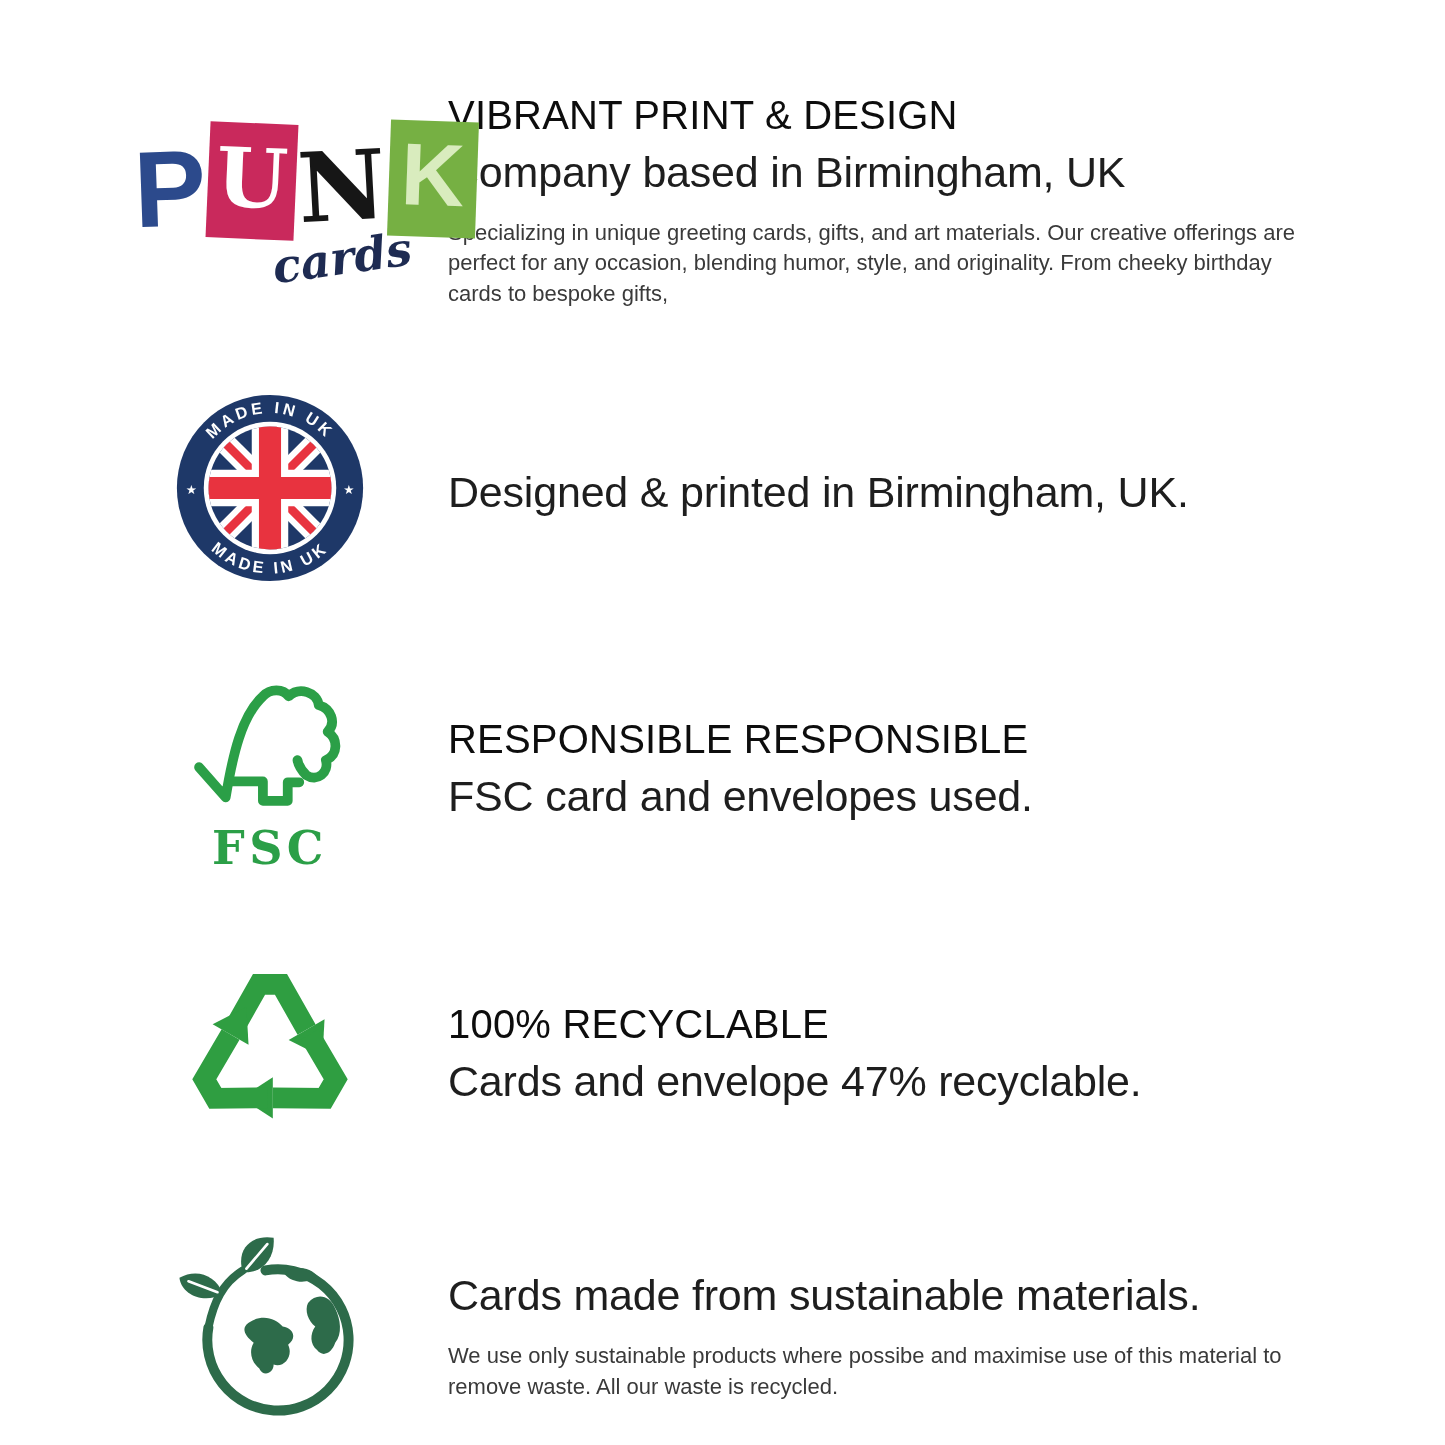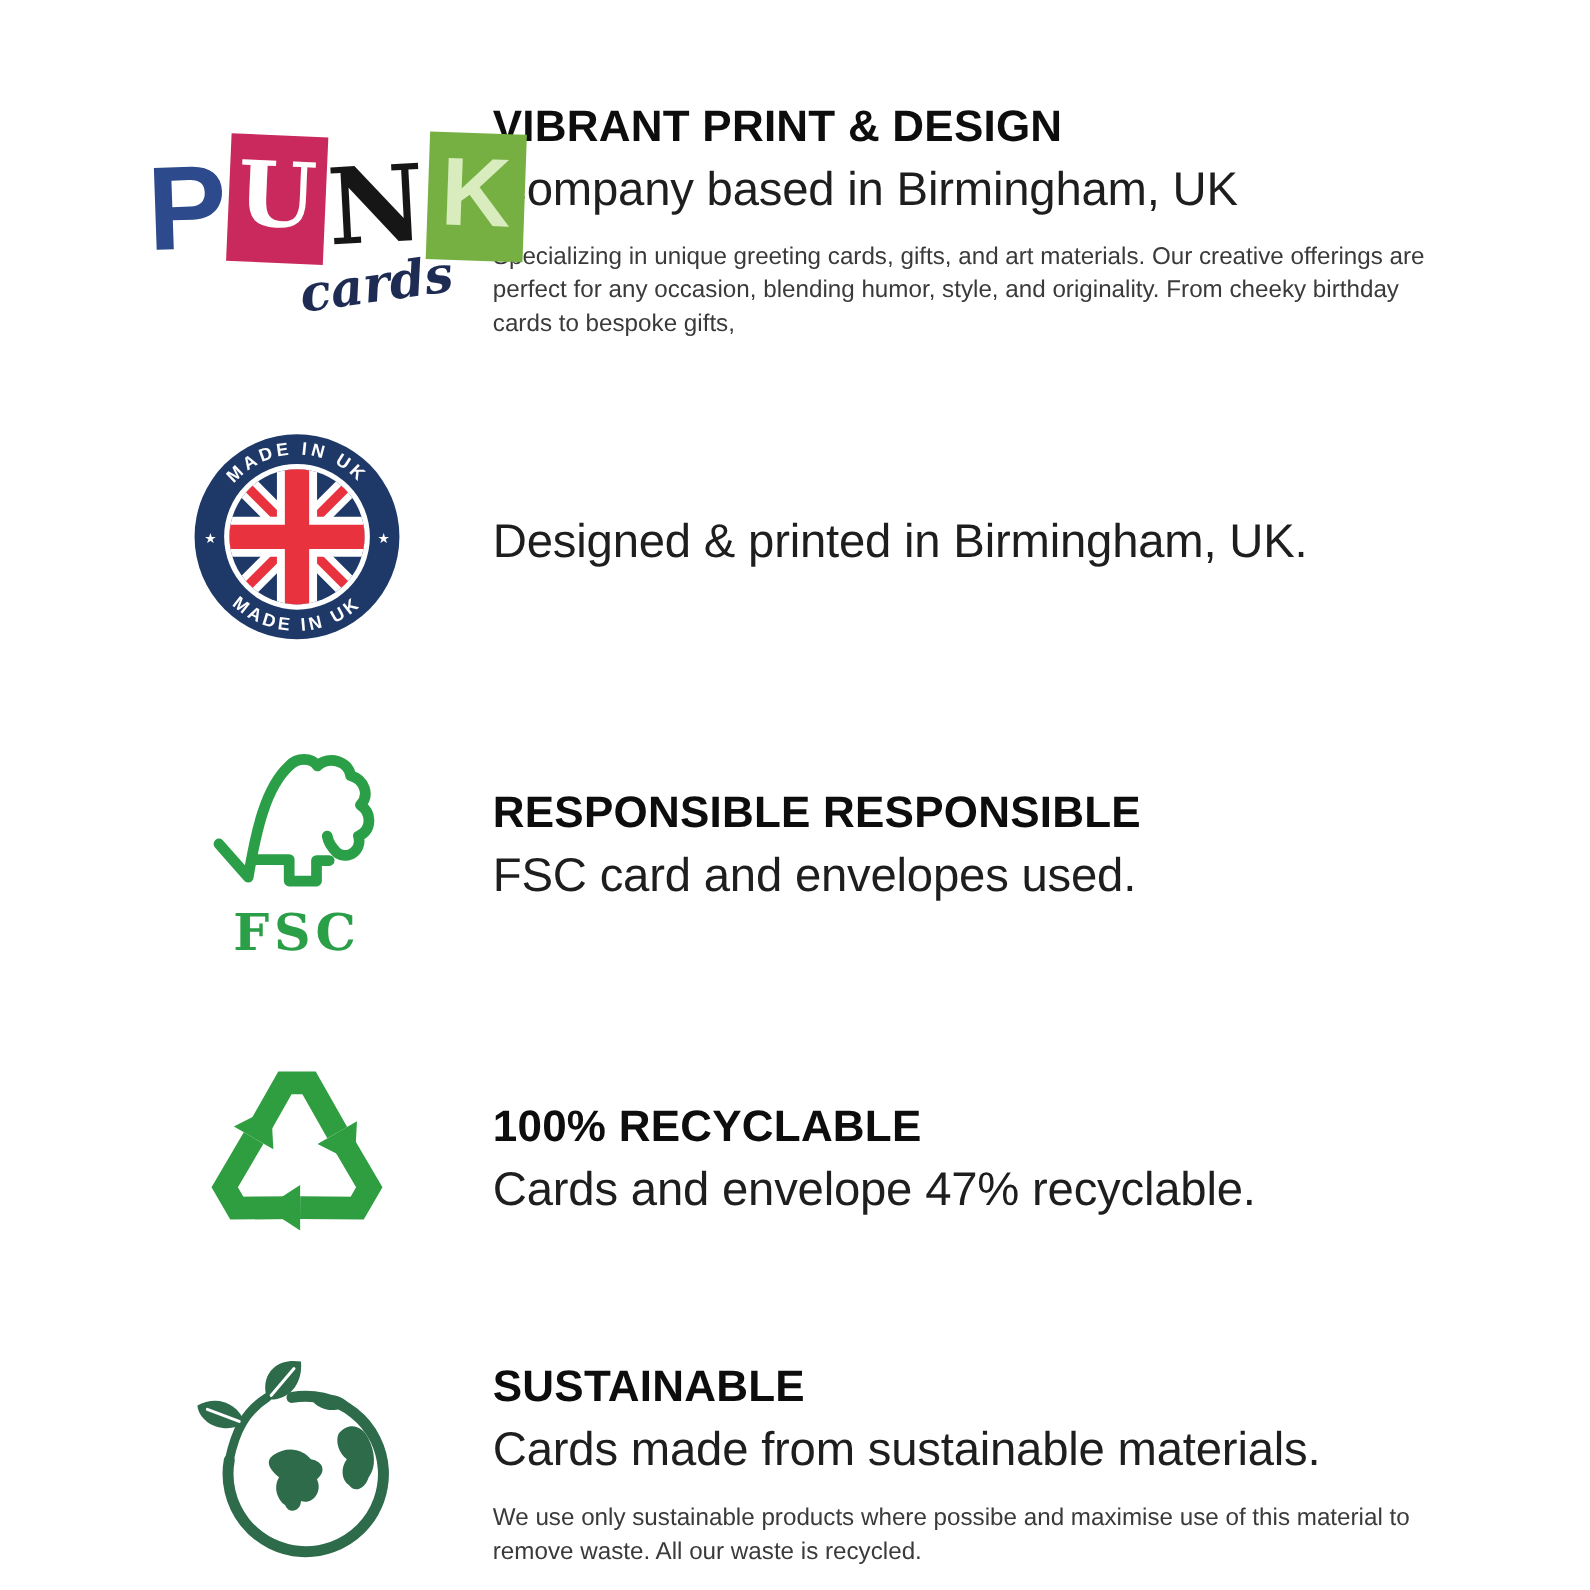--- a/index.html
+++ b/index.html
@@ -17,21 +17,21 @@
     grid-template-columns:330px 1fr;
     align-items:center;
     margin-bottom:82px;
   }
   .row:last-child { margin-bottom:0; }
   .icon-cell {
     display:flex; justify-content:center; align-items:center;
     padding-right:26px;
   }
   .text-cell h2 {
-    font-size:40px; font-weight:700; color:#0d0d0d;
+    font-size:40px; font-weight:400; color:#0d0d0d;
     letter-spacing:0.2px; line-height:1.15;
   }
   .text-cell .sub {
     font-size:43px; font-weight:400; color:#1e1e1e;
     margin-top:9px; line-height:1.2; letter-spacing:-0.2px;
   }
   .text-cell .body {
     font-size:22px; font-weight:400; color:#3a3a3a;
     margin-top:19px; line-height:1.4; max-width:905px;
   }
@@ -208,19 +208,18 @@
         <path d="M 82,96 C 96,86 112,90 120,100 C 132,102 136,112 126,120
                  C 132,132 122,146 110,142 C 110,152 98,156 94,146
                  C 86,140 82,128 88,118 C 78,110 74,102 82,96 Z" fill="#2d6b4a"></path>
         <path d="M 148,74 C 158,62 172,66 178,80 C 184,92 186,108 178,118
                  C 174,130 164,134 158,126 C 150,120 150,108 156,100
                  C 148,94 144,82 148,74 Z" fill="#2d6b4a"></path>
         <path d="M 122,42 C 132,32 150,34 158,44 C 148,54 130,52 122,42 Z" fill="#2d6b4a"></path>
       </svg>
     </div>
     <div class="text-cell">
-      <h2>SUSTAINABLE</h2>
       <div class="sub">Cards made from sustainable materials.</div>
       <p class="body">We use only sustainable products where possibe and maximise use of this material to remove waste. All our waste is recycled.</p>
     </div>
   </section>
 
 </div>
 
 </body></html>

